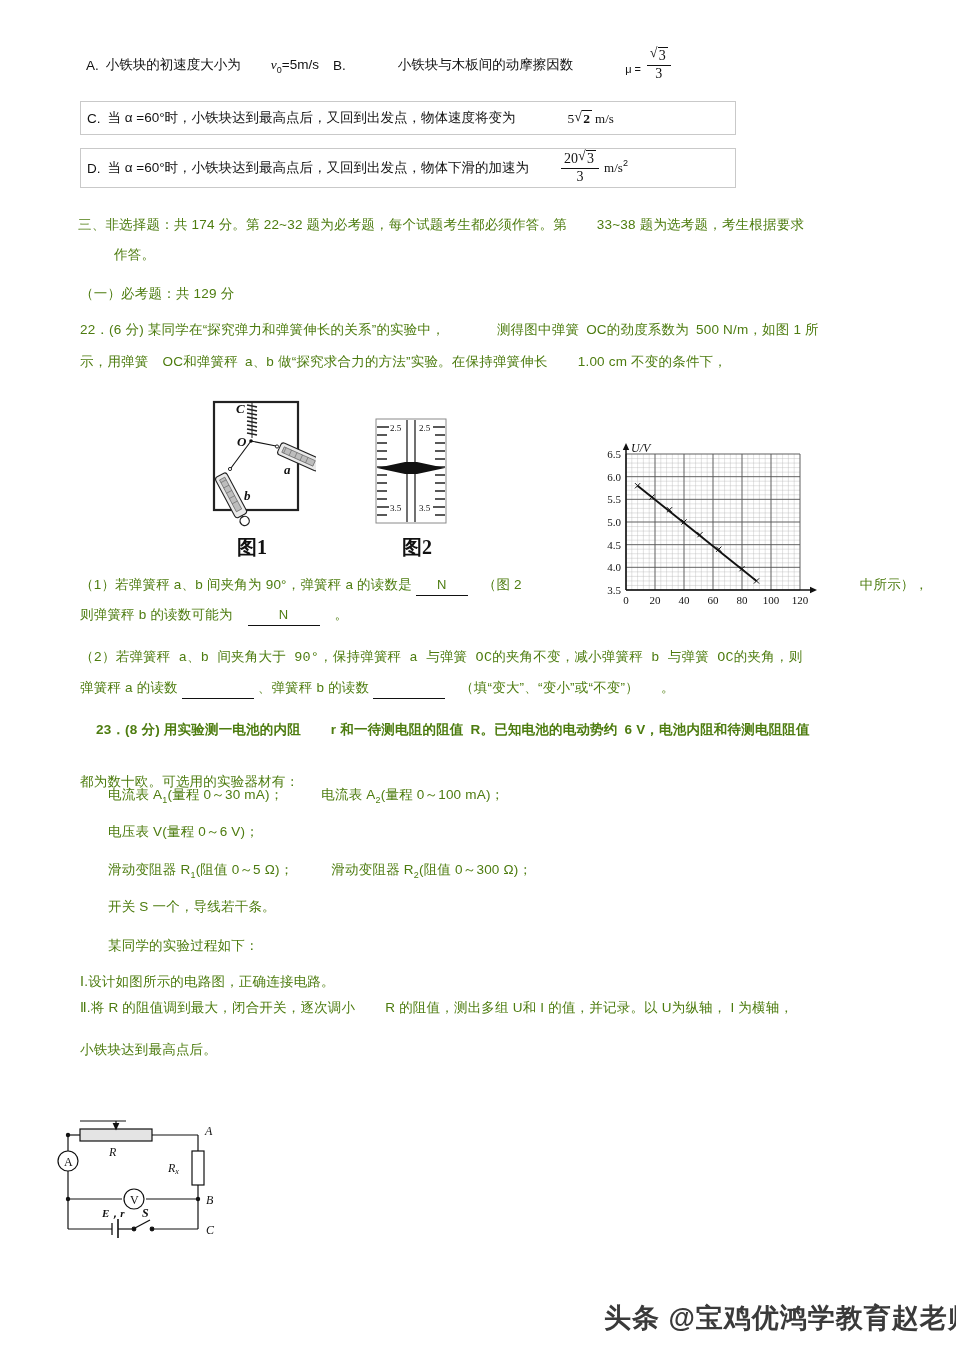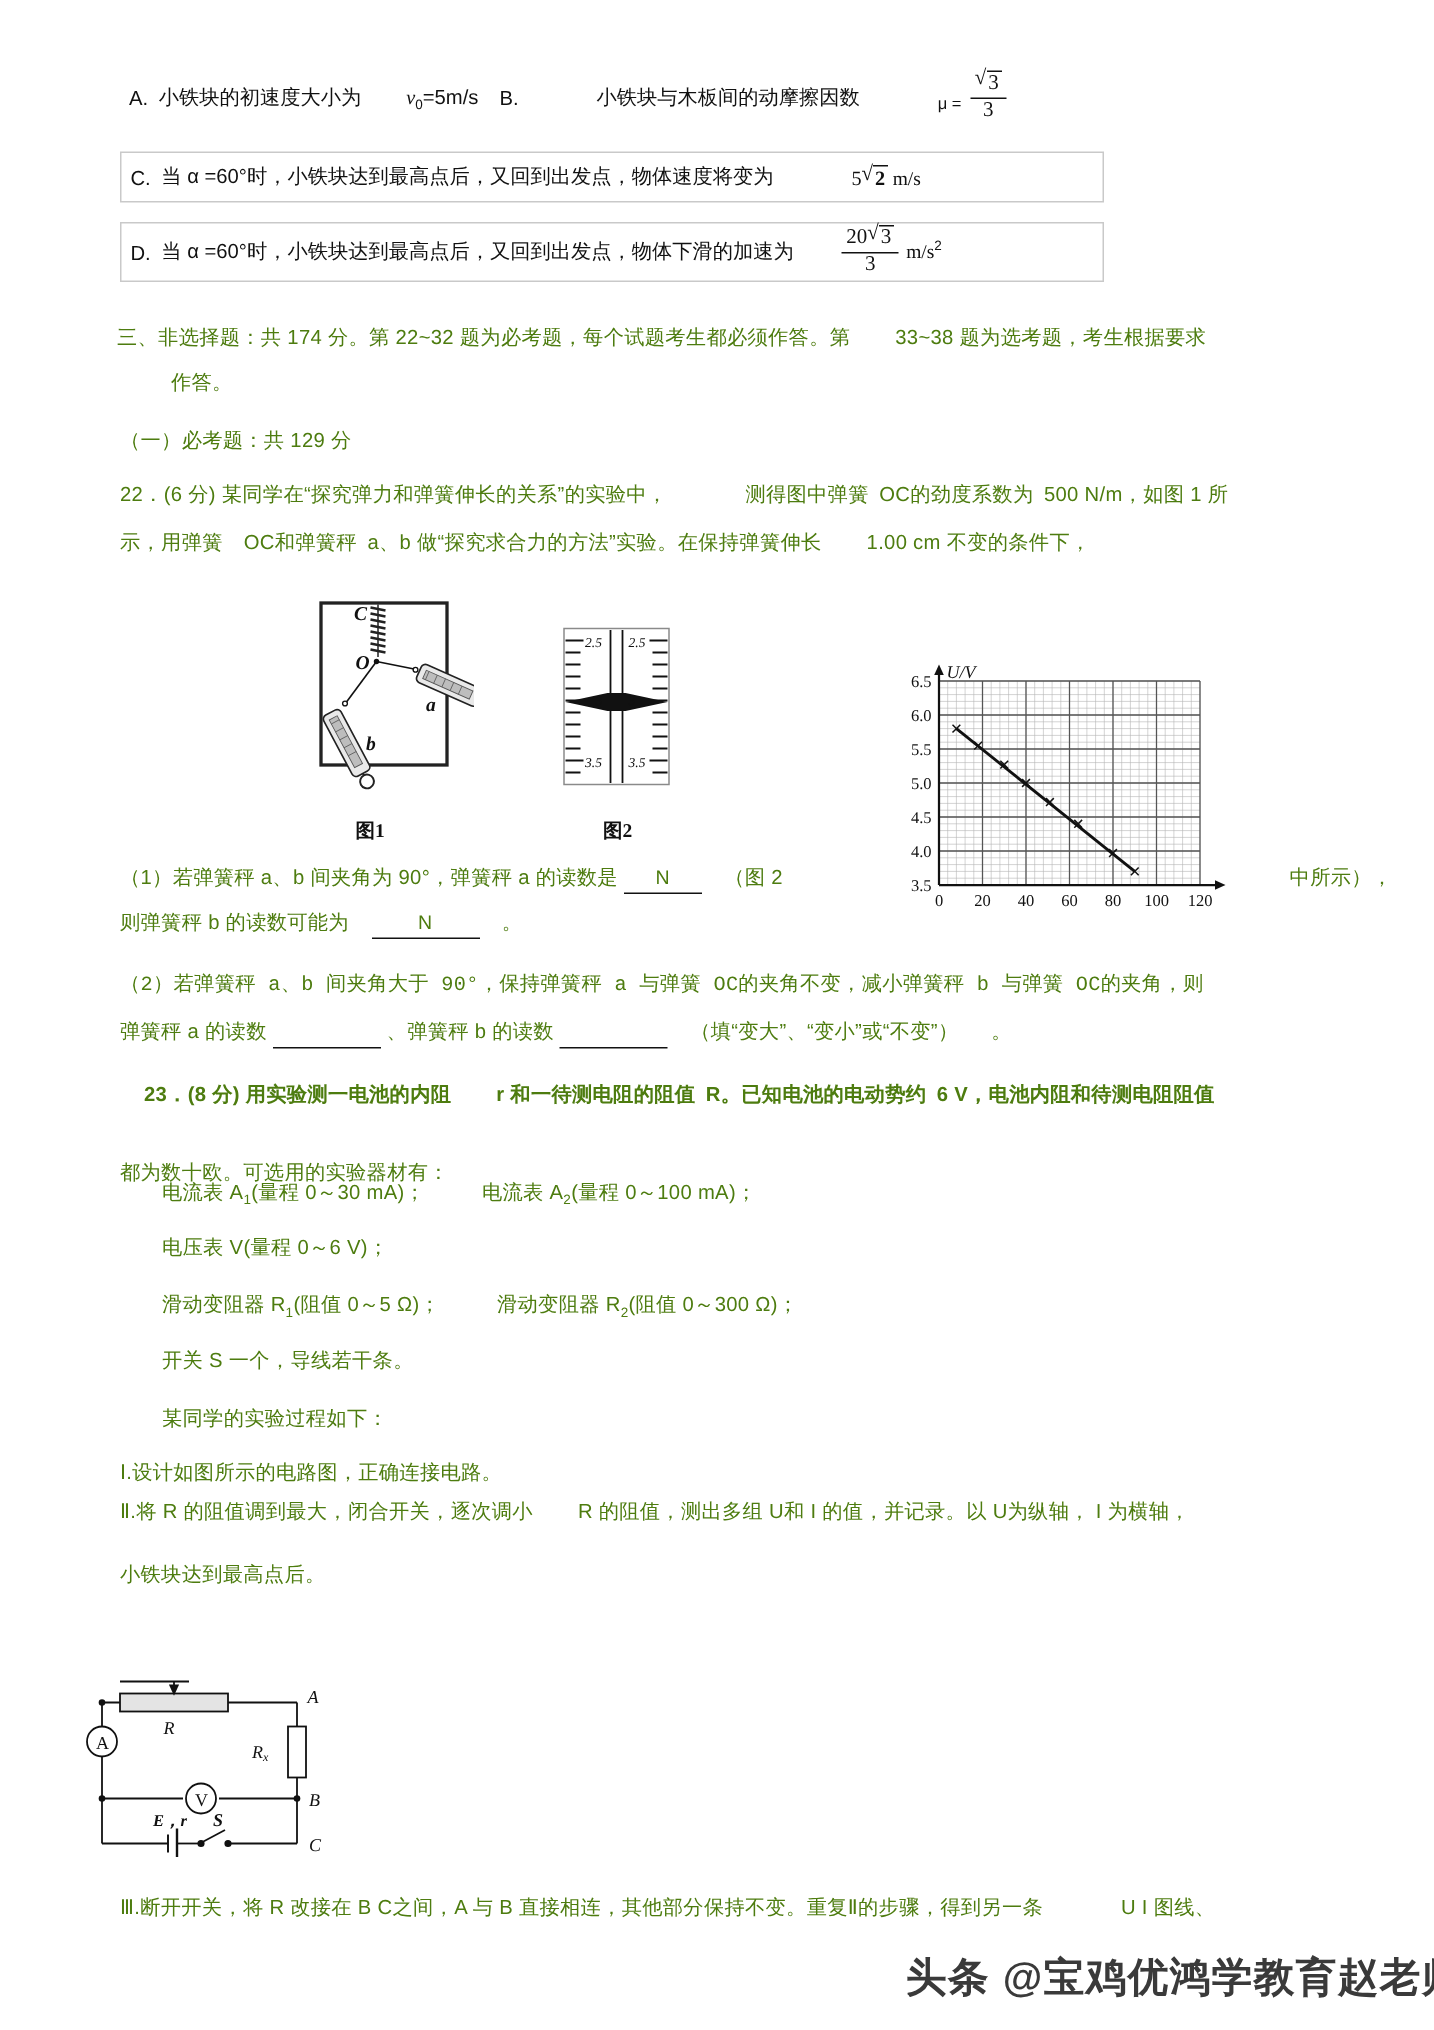--- a/index.html
+++ b/index.html
@@ -98,27 +98,26 @@
     display: inline-block;
     border-bottom: 1px solid #111;
     text-align: center;
     font-size: 13px;
   }
   .blank.w1 { width: 52px; }
   .blank.w2 { width: 72px; }
 
   
   #fig1 { position: absolute; left: 196px; top: 398px; width: 120px; height: 150px; }
-  #fig2 { position: absolute; left: 375px; top: 418px; width: 52px; height: 110px; font-style: italic; }
+  #fig2 { position: absolute; left: 375px; top: 418px; width: 52px; height: 110px; }
   .figcap {
     position: absolute;
     font-family: "Liberation Serif", serif;
     font-weight: bold;
-    font-size: 13px;
-    margin-top: 11px;
+    font-size: 20px;
   }
 
   
   #graph { position: absolute; left: 588px; top: 440px; width: 232px; height: 180px; }
 
   
   #circuit { position: absolute; left: 50px; top: 1113px; width: 210px; height: 125px; }
 
   
   #watermark {
@@ -544,19 +543,16 @@
       <text x="14" y="53" font-family="Liberation Serif, serif" font-size="12" fill="#111">A</text>
       <text x="80" y="91" font-family="Liberation Serif, serif" font-size="12" fill="#111">V</text>
       <text x="52" y="104" font-family="Liberation Serif, serif" font-style="italic" font-size="11" font-weight="bold" fill="#111">E，r</text>
       <text x="92" y="104" font-family="Liberation Serif, serif" font-style="italic" font-size="12" font-weight="bold" fill="#111">S</text>
       <text x="155" y="22" font-family="Liberation Serif, serif" font-style="italic" font-size="12" fill="#111">A</text>
       <text x="156" y="91" font-family="Liberation Serif, serif" font-style="italic" font-size="12" fill="#111">B</text>
       <text x="156" y="121" font-family="Liberation Serif, serif" font-style="italic" font-size="12" fill="#111">C</text>
     </svg>
   </div>
 
-  <div class="line" style="left:80px; top:1262px;">
-    <span>Ⅲ.断开开关，将  R 改接在 B  C之间，A 与 B 直接相连，其他部分保持不变。重复Ⅱ的步骤，得到另一条</span><span class="sp-xl"></span><span>U I 图线、</span>
-  </div>
 
   <div id="watermark">头条 @宝鸡优鸿学教育赵老师</div>
 
 </div>
 
 </body></html>

